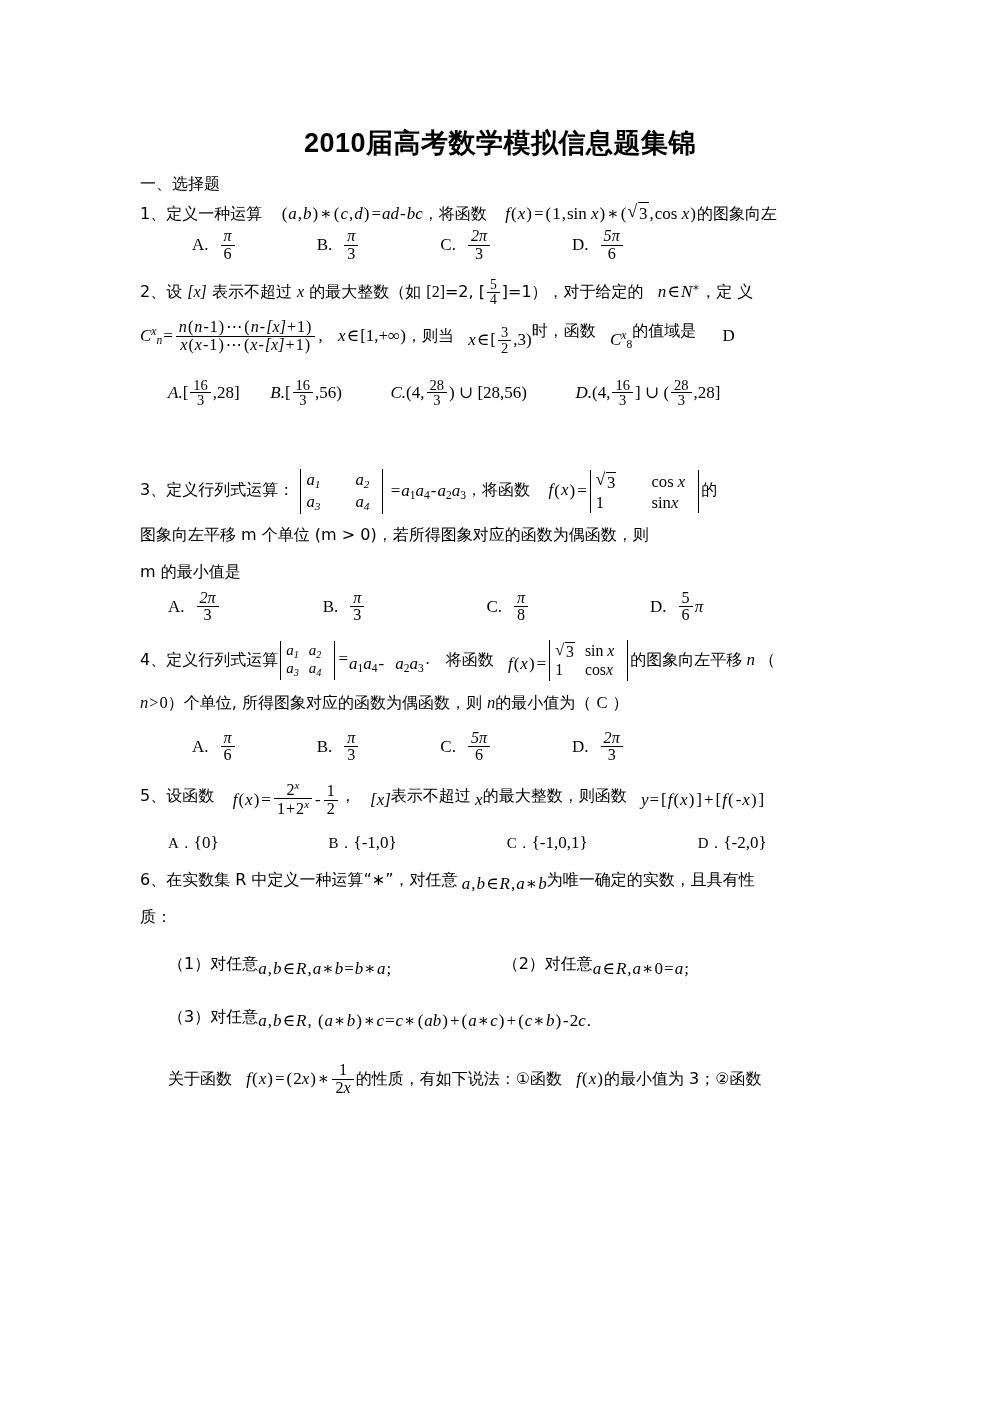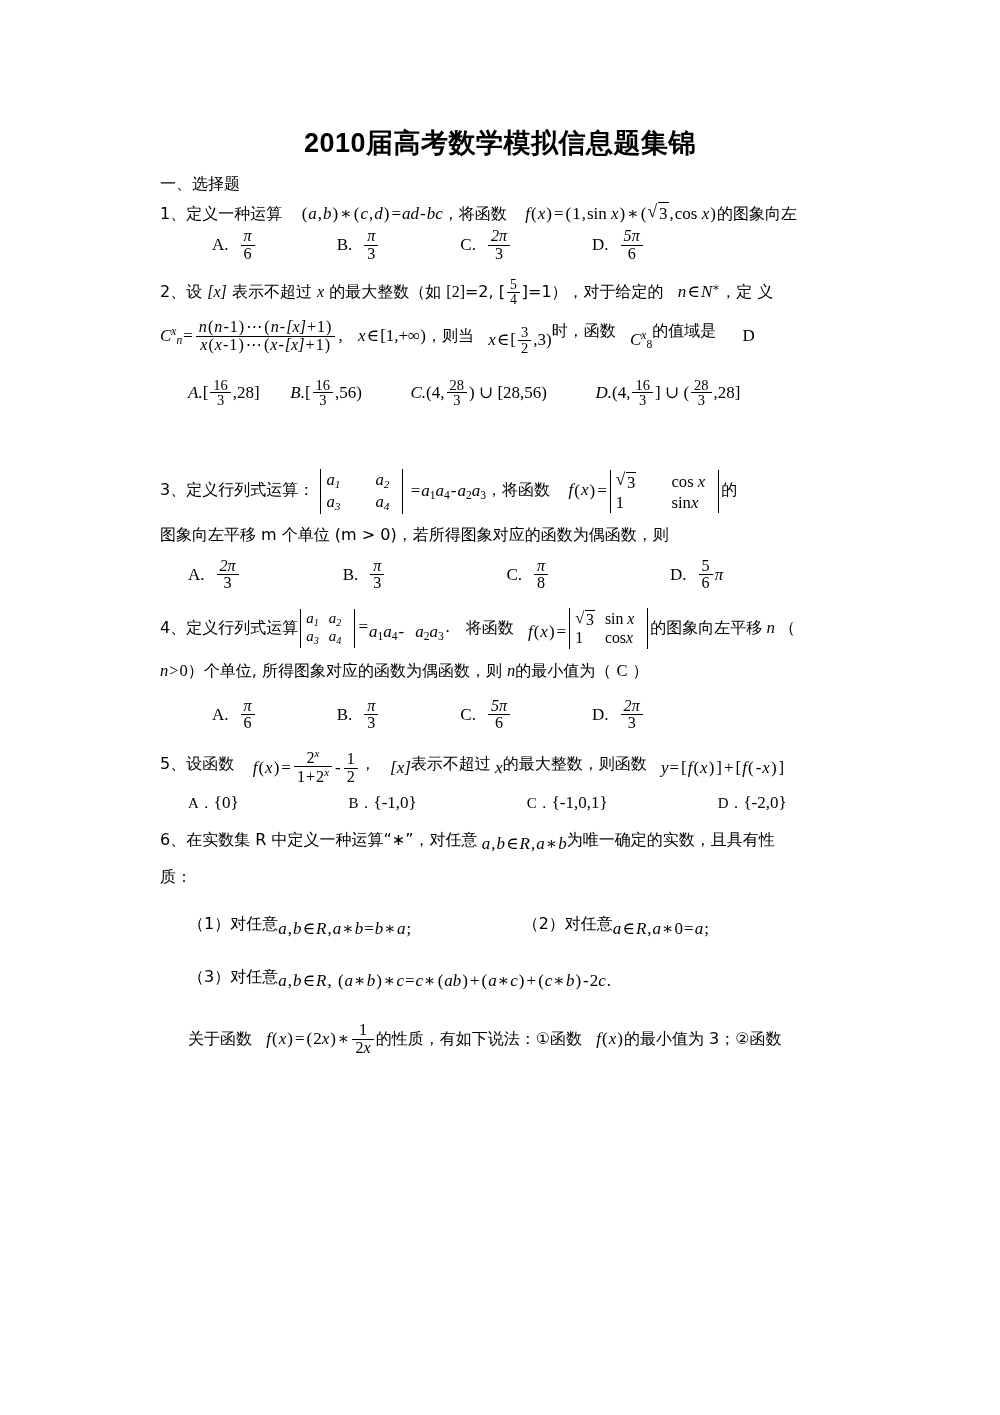--- a/index.html
+++ b/index.html
@@ -23,21 +23,21 @@
     left: 0;
     width: 1000px;
     text-align: center;
     font-family: "Liberation Sans", "DejaVu Sans", sans-serif;
     font-weight: bold;
     font-size: 27px;
     letter-spacing: 0.5px;
   }
   .body-area {
     position: absolute;
-    left: 160px;
+    left: 140px;
     top: 176px;
     width: 722px;
   }
   .ln {
     font-size: 16.5px;
     line-height: 1.0;
     margin: 0;
     white-space: nowrap;
   }
   .blk { margin-bottom: 0; }
@@ -216,20 +216,21 @@
                 </tr>
                 <tr>
                   <td class="wide"><span class="mn">1</span></td>
                   <td><span class="mn">sin</span><span class="mi">x</span></td>
                 </tr>
               </tbody>
             </table>
         </span><span class="cn">的</span>
       </div>
       <div class="ln cn" style="line-height:2.6;">图象向左平移 m 个单位 (m &gt; 0)，若所得图象对应的函数为偶函数，则</div>
+      <div class="ln cn" style="line-height:2.0;"><span>m 的最小值是</span></div>
       <div class="opts indent1" style="margin-top:2px;">
         <span class="opt math"><span class="lab">A.</span><span class="gap-sm"></span><span class="frac"><span class="num mi">2π</span><span class="den mn">3</span></span></span>
         <span class="gap-lg"></span>
           <span class="gap-lg"></span>
           <span class="gap-md"></span>
         <span class="opt math"><span class="lab">B.</span><span class="gap-sm"></span><span class="frac"><span class="num mi">π</span><span class="den mn">3</span></span></span>
         <span class="gap-lg"></span>
           <span class="gap-lg"></span>
           <span class="gap-lg"></span>
         <span class="opt math"><span class="lab">C.</span><span class="gap-sm"></span><span class="frac"><span class="num mi">π</span><span class="den mn">8</span></span></span>
@@ -293,21 +294,21 @@
 
     <div class="blk">
       <div class="math" style="line-height:1.3;">
         <span class="cn">5、</span><span class="cn">设函数</span>
         <span class="gap-sm"></span>
         <span class="lower"><span class="mi">f</span><span class="mo">(</span><span class="mi">x</span><span class="mo">)</span><span class="mo">=</span><span class="frac"><span class="num"><span class="mn">2</span><span class="sup mi">x</span></span><span class="den"><span class="mn">1</span><span class="mo">+</span><span class="mn">2</span><span class="sup mi">x</span></span></span><span class="mo">-</span><span class="frac"><span class="num mn">1</span><span class="den mn">2</span></span></span><span class="cn">，</span>
         <span class="gap-sm"></span><span class="lower mi">[x]</span><span class="cn">表示不超过</span>
         <span class="lower mi">x</span><span class="cn">的最大整数，则函数</span>
         <span class="gap-sm"></span><span class="lower"><span class="mi">y</span><span class="mo">=</span><span class="mo">[</span><span class="mi">f</span><span class="mo">(</span><span class="mi">x</span><span class="mo">)</span><span class="mo">]</span><span class="mo">+</span><span class="mo">[</span><span class="mi">f</span><span class="mo">(</span><span class="mo">-</span><span class="mi">x</span><span class="mo">)</span><span class="mo">]</span></span>
       </div>
-      <div class="opts indent1" style="margin-top:8px;gap:16px;">
+      <div class="opts indent1" style="margin-top:16px;gap:16px;">
         <span class="opt math"><span class="lab" style="font-size:0.88em;">A．</span><span class="set">{0}</span></span>
         <span class="gap-lg"></span>
           <span class="gap-md"></span>
         <span class="opt math"><span class="lab" style="font-size:0.88em;">B．</span><span class="set">{-1,0}</span></span>
         <span class="gap-lg"></span>
           <span class="gap-md"></span>
         <span class="opt math"><span class="lab" style="font-size:0.88em;">C．</span><span class="set">{-1,0,1}</span></span>
         <span class="gap-lg"></span>
           <span class="gap-md"></span>
         <span class="opt math"><span class="lab" style="font-size:0.88em;">D．</span><span class="set">{-2,0}</span></span>

